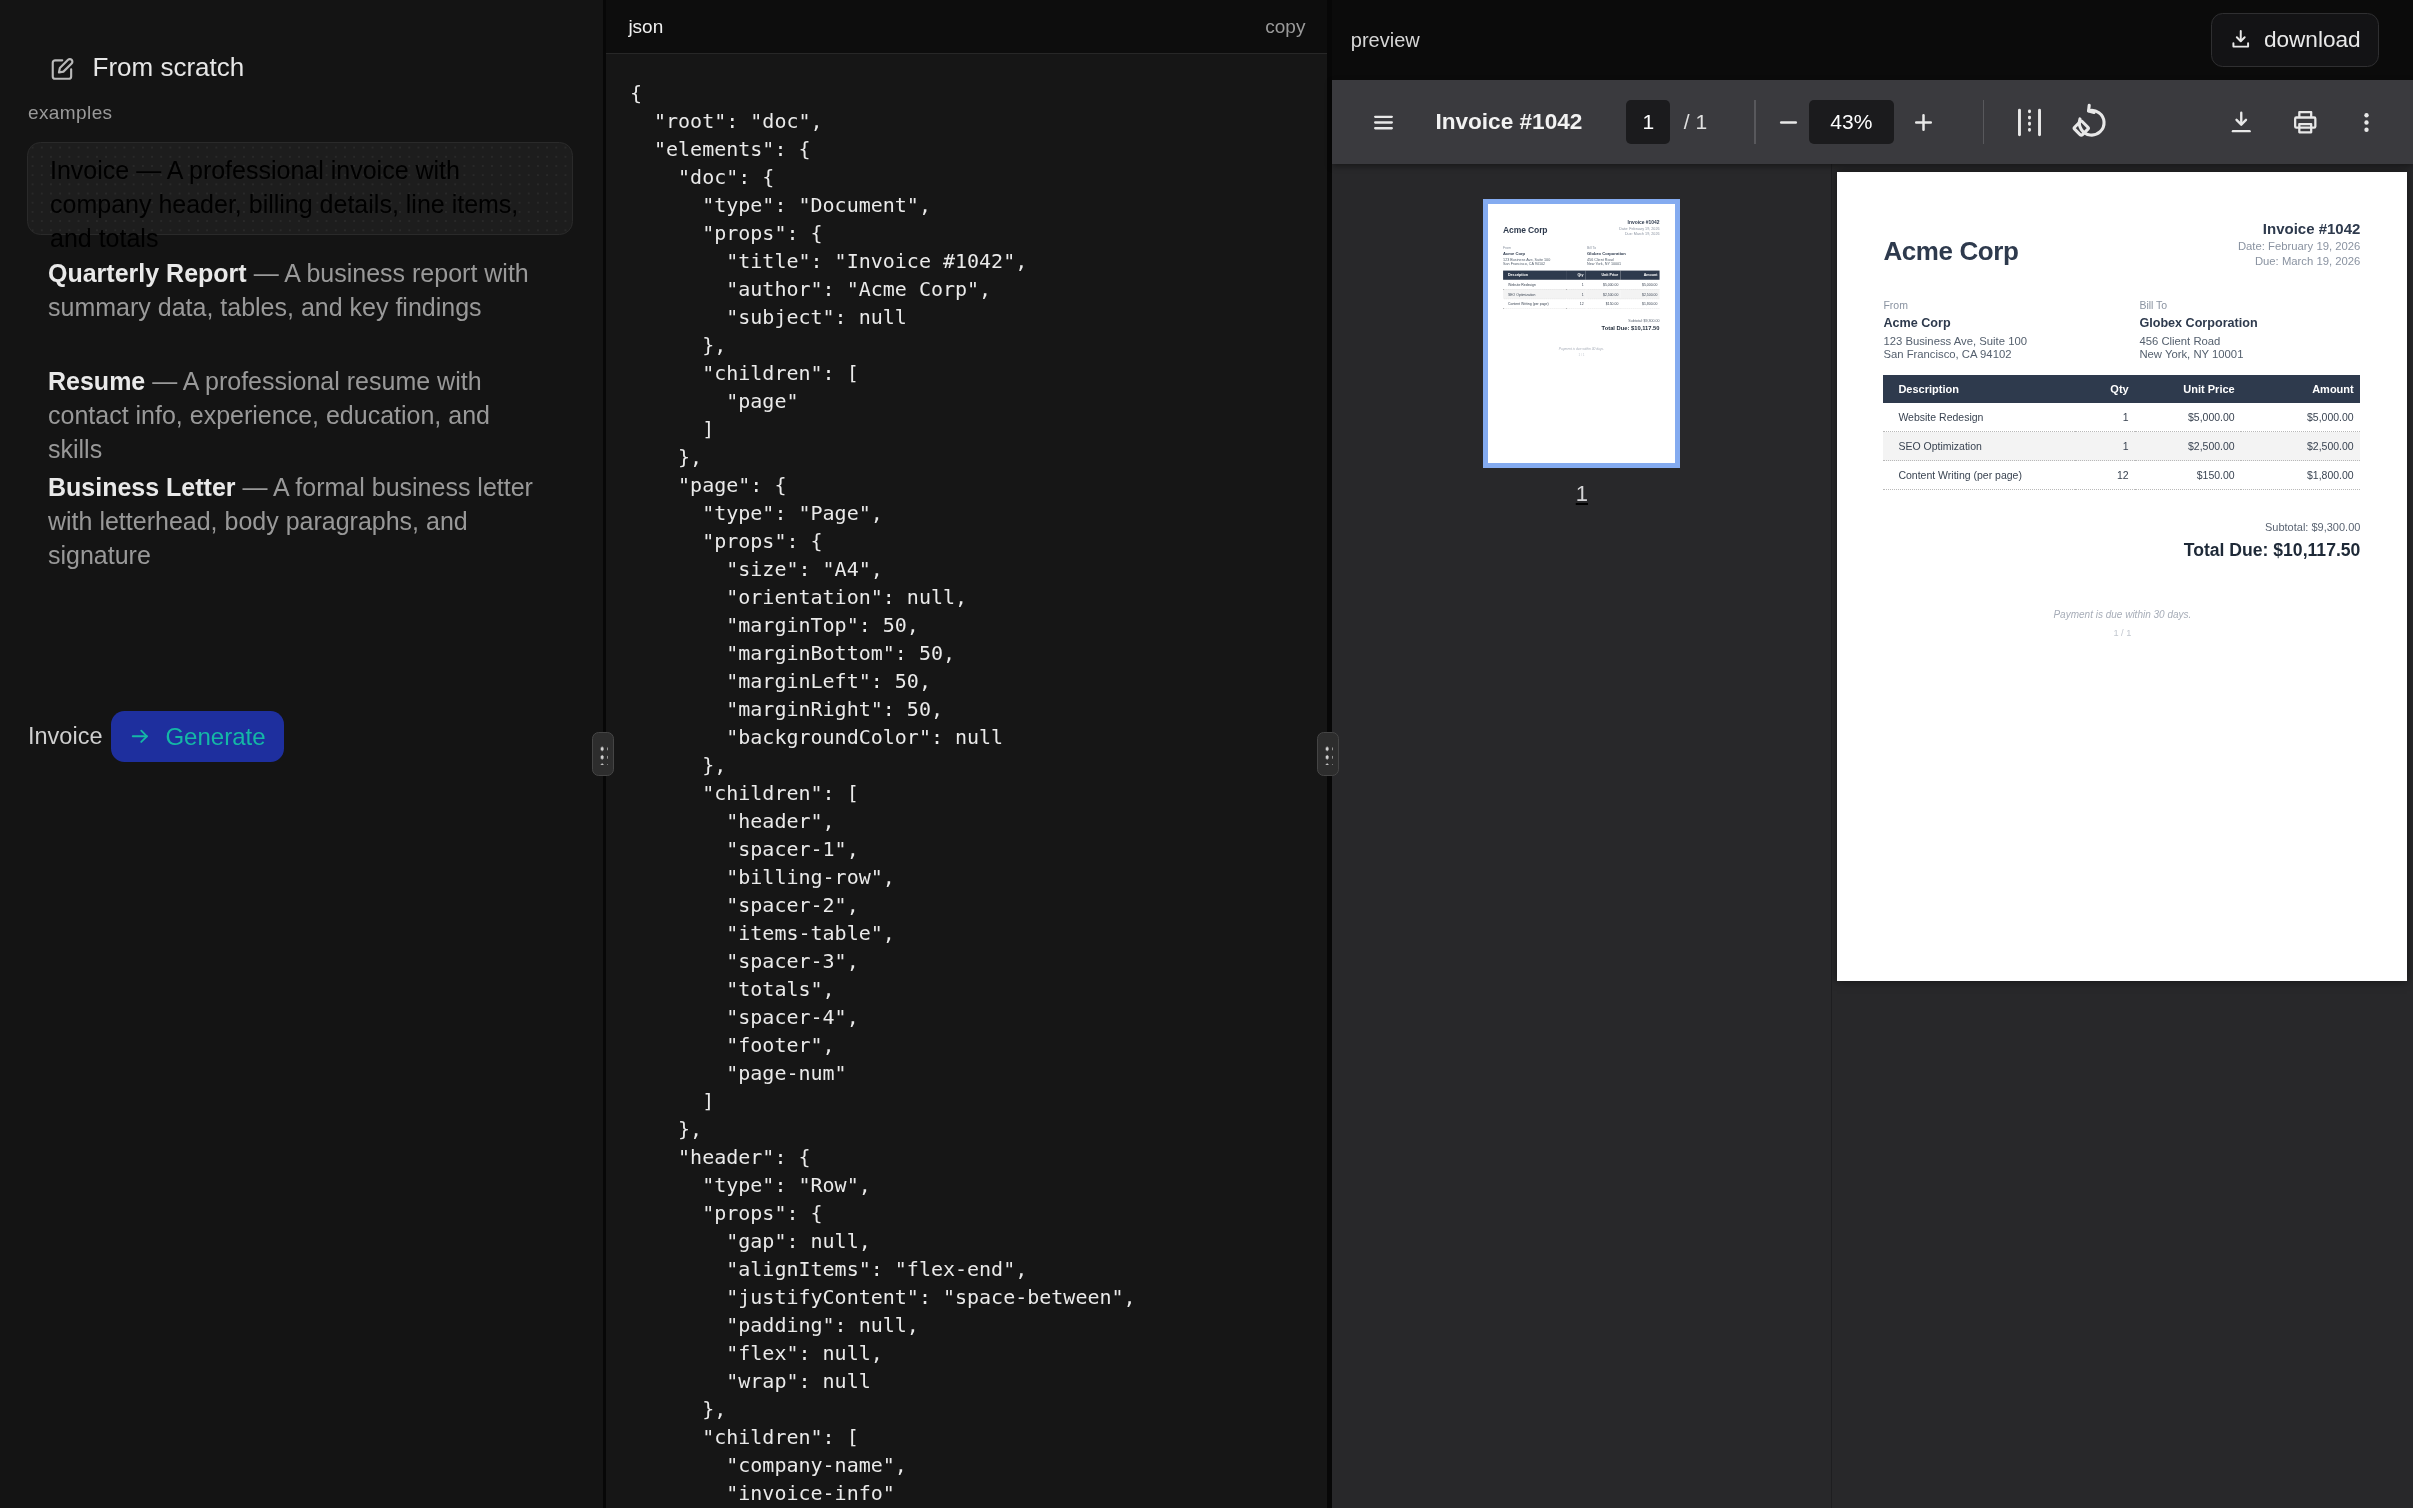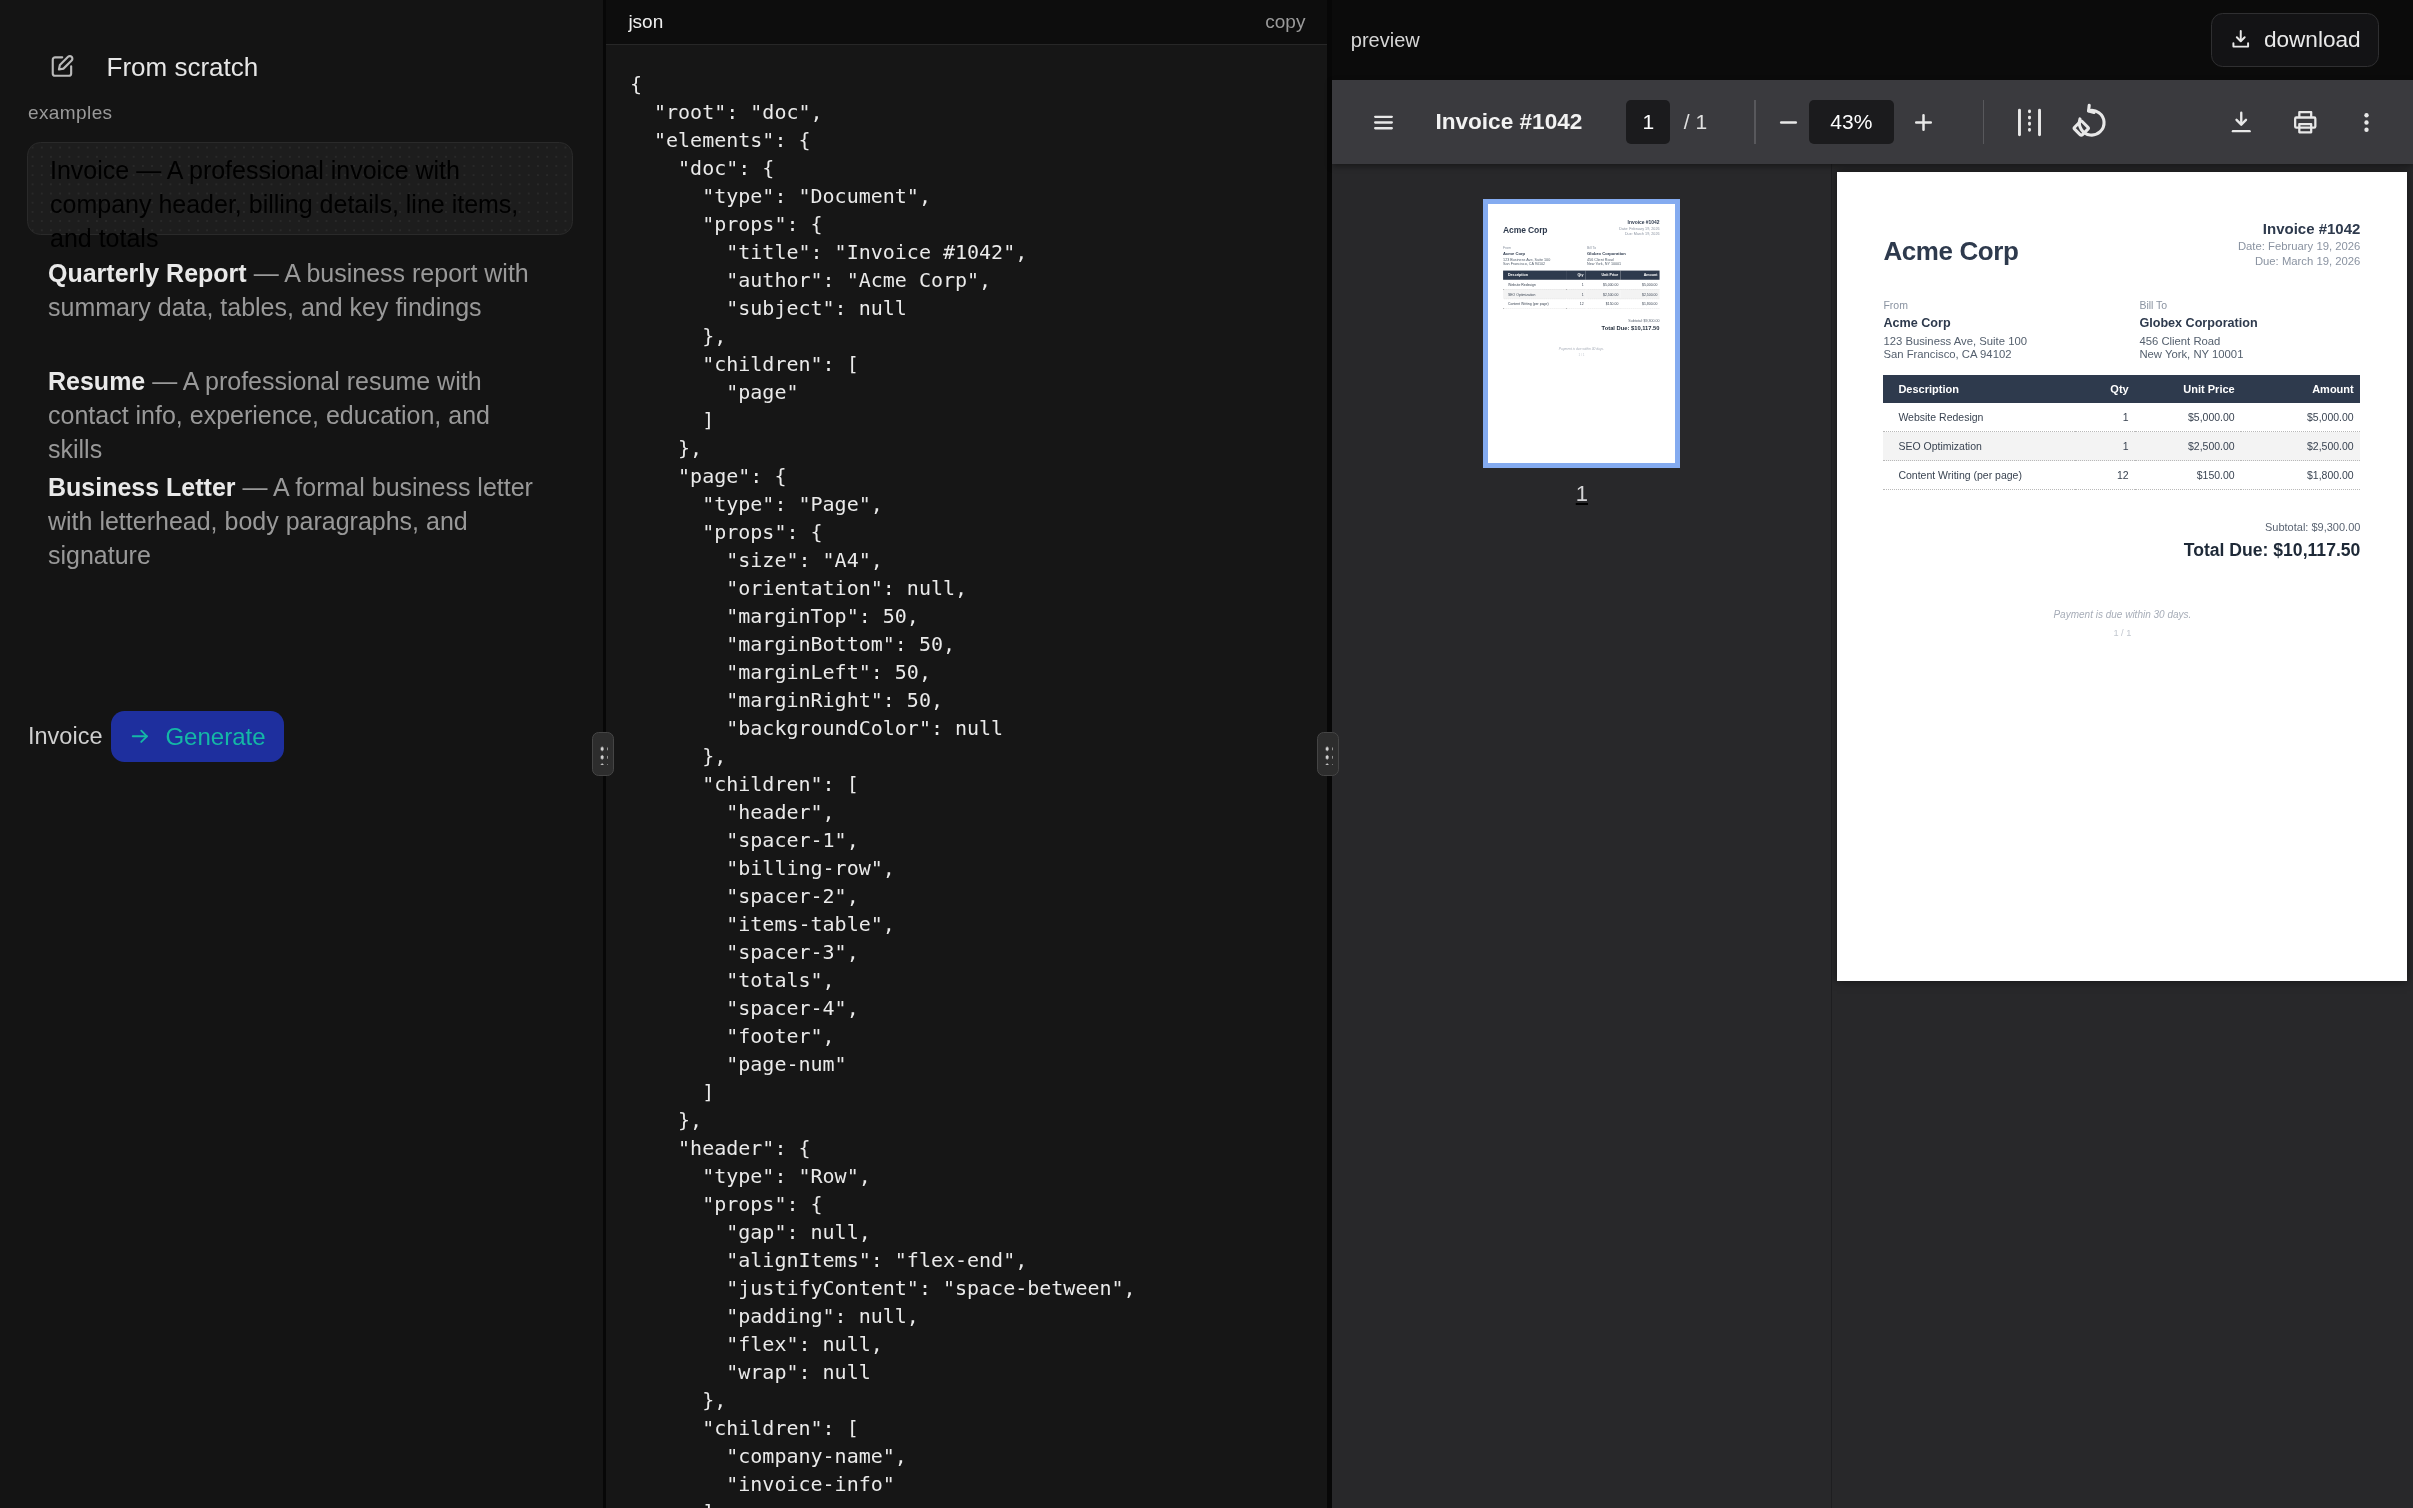--- a/index.html
+++ b/index.html
@@ -3,21 +3,21 @@
 <meta charset="utf-8">
 <style>
   * { margin:0; padding:0; box-sizing:border-box; }
   html,body { width:2413px; height:1508px; overflow:hidden; background:#080808;
               font-family:"Liberation Sans", sans-serif; }
   .app { display:flex; width:2413px; height:1508px; position:relative; }
 
   
   .sidebar { width:603px; height:100%; background:#141414; position:relative; flex:none; }
   .vstrip { background:#070707; flex:none; }
-  .from-scratch { position:absolute; top:52px; left:48px; display:flex; align-items:flex-start; gap:30px;
+  .from-scratch { position:absolute; top:52px; left:48px; display:flex; align-items:flex-end; gap:16px;
                   color:#e6e6e6; font-size:26px; cursor:pointer; }
   .from-scratch .icn { color:#b9b9b9; display:flex; }
   .examples-label { position:absolute; top:102px; left:28px; font-size:19px; color:#9a9a9a; letter-spacing:0.4px; }
   .example { position:absolute; left:48px; width:503px; font-size:25px; line-height:34px; cursor:pointer; }
   .example .ex-title { color:#e9e9e9; font-weight:700; }
   .example .ex-desc { color:#999999; font-weight:400; }
   .example-card { position:absolute; top:142px; left:27px; width:546px; height:93px;
                   background-color:#1d1d1d;
                   background-image:radial-gradient(rgba(255,255,255,0.055) 1.1px, transparent 1.1px);
                   background-size:9.2px 9.2px;
@@ -39,21 +39,21 @@
   .grip { position:absolute; top:732px; width:22px; height:44px; background:#2d2d2d;
           border:0.8px solid #454545; border-radius:6.7px; z-index:5; cursor:col-resize;
           display:flex; align-items:center; justify-content:center; }
   .grip-dots { width:10px; height:22px;
                background-image:radial-gradient(#d2d2d2 1.7px, transparent 1.7px);
                background-size:6.7px 8.4px; background-position:0.8px 1.7px; }
   .grip-left { left:592px; } .grip-right { left:1317px; }
 
   
   .json-panel { width:721px; height:100%; background:#161616; flex:none; display:flex; flex-direction:column; }
-  .json-header { height:45px; background:#0d0d0d; border-bottom:0.8px solid #272727; flex:none;
+  .json-header { height:54px; background:#0d0d0d; border-bottom:0.8px solid #272727; flex:none;
                  display:flex; align-items:center; justify-content:space-between; padding:0 22px; }
   .json-title { color:#f0f0f0; font-size:19px; }
   .copy-btn { color:#9a9a9a; font-size:19px; cursor:pointer; background:none; border:none;
               font-family:"Liberation Sans", sans-serif; }
   .json-code { flex:1; overflow:hidden; padding:25px 0 0 23.5px; font-family:"DejaVu Sans Mono", monospace;
                font-size:20px; line-height:28px; color:#eaeaea; white-space:pre; }
 
   
   .preview-panel { flex:1; height:100%; display:flex; flex-direction:column; background:#28282a; }
   .preview-header { height:80px; background:#0b0b0b; flex:none; display:flex; align-items:center;

